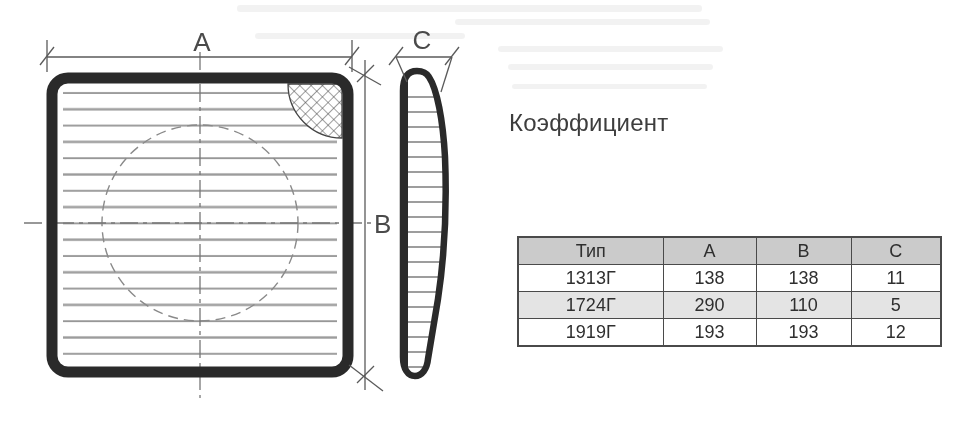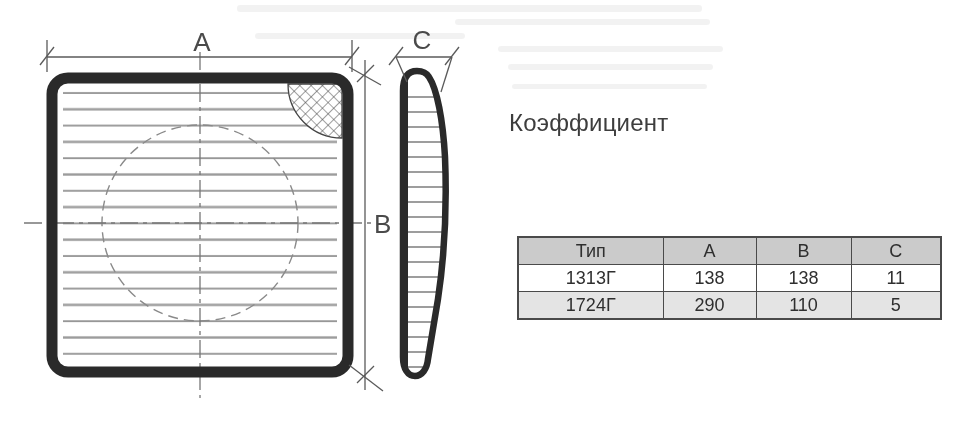--- a/index.html
+++ b/index.html
@@ -149,16 +149,22 @@
         <td>138</td>
         <td>138</td>
         <td>11</td>
       </tr>
       <tr class="alt">
         <td>1724Г</td>
         <td>290</td>
         <td>110</td>
         <td>5</td>
       </tr>
+      <tr>
+        <td>1919Г</td>
+        <td>193</td>
+        <td>193</td>
+        <td>12</td>
+      </tr>
     </tbody>
   </table>
 
 </div>
 
 </body></html>

